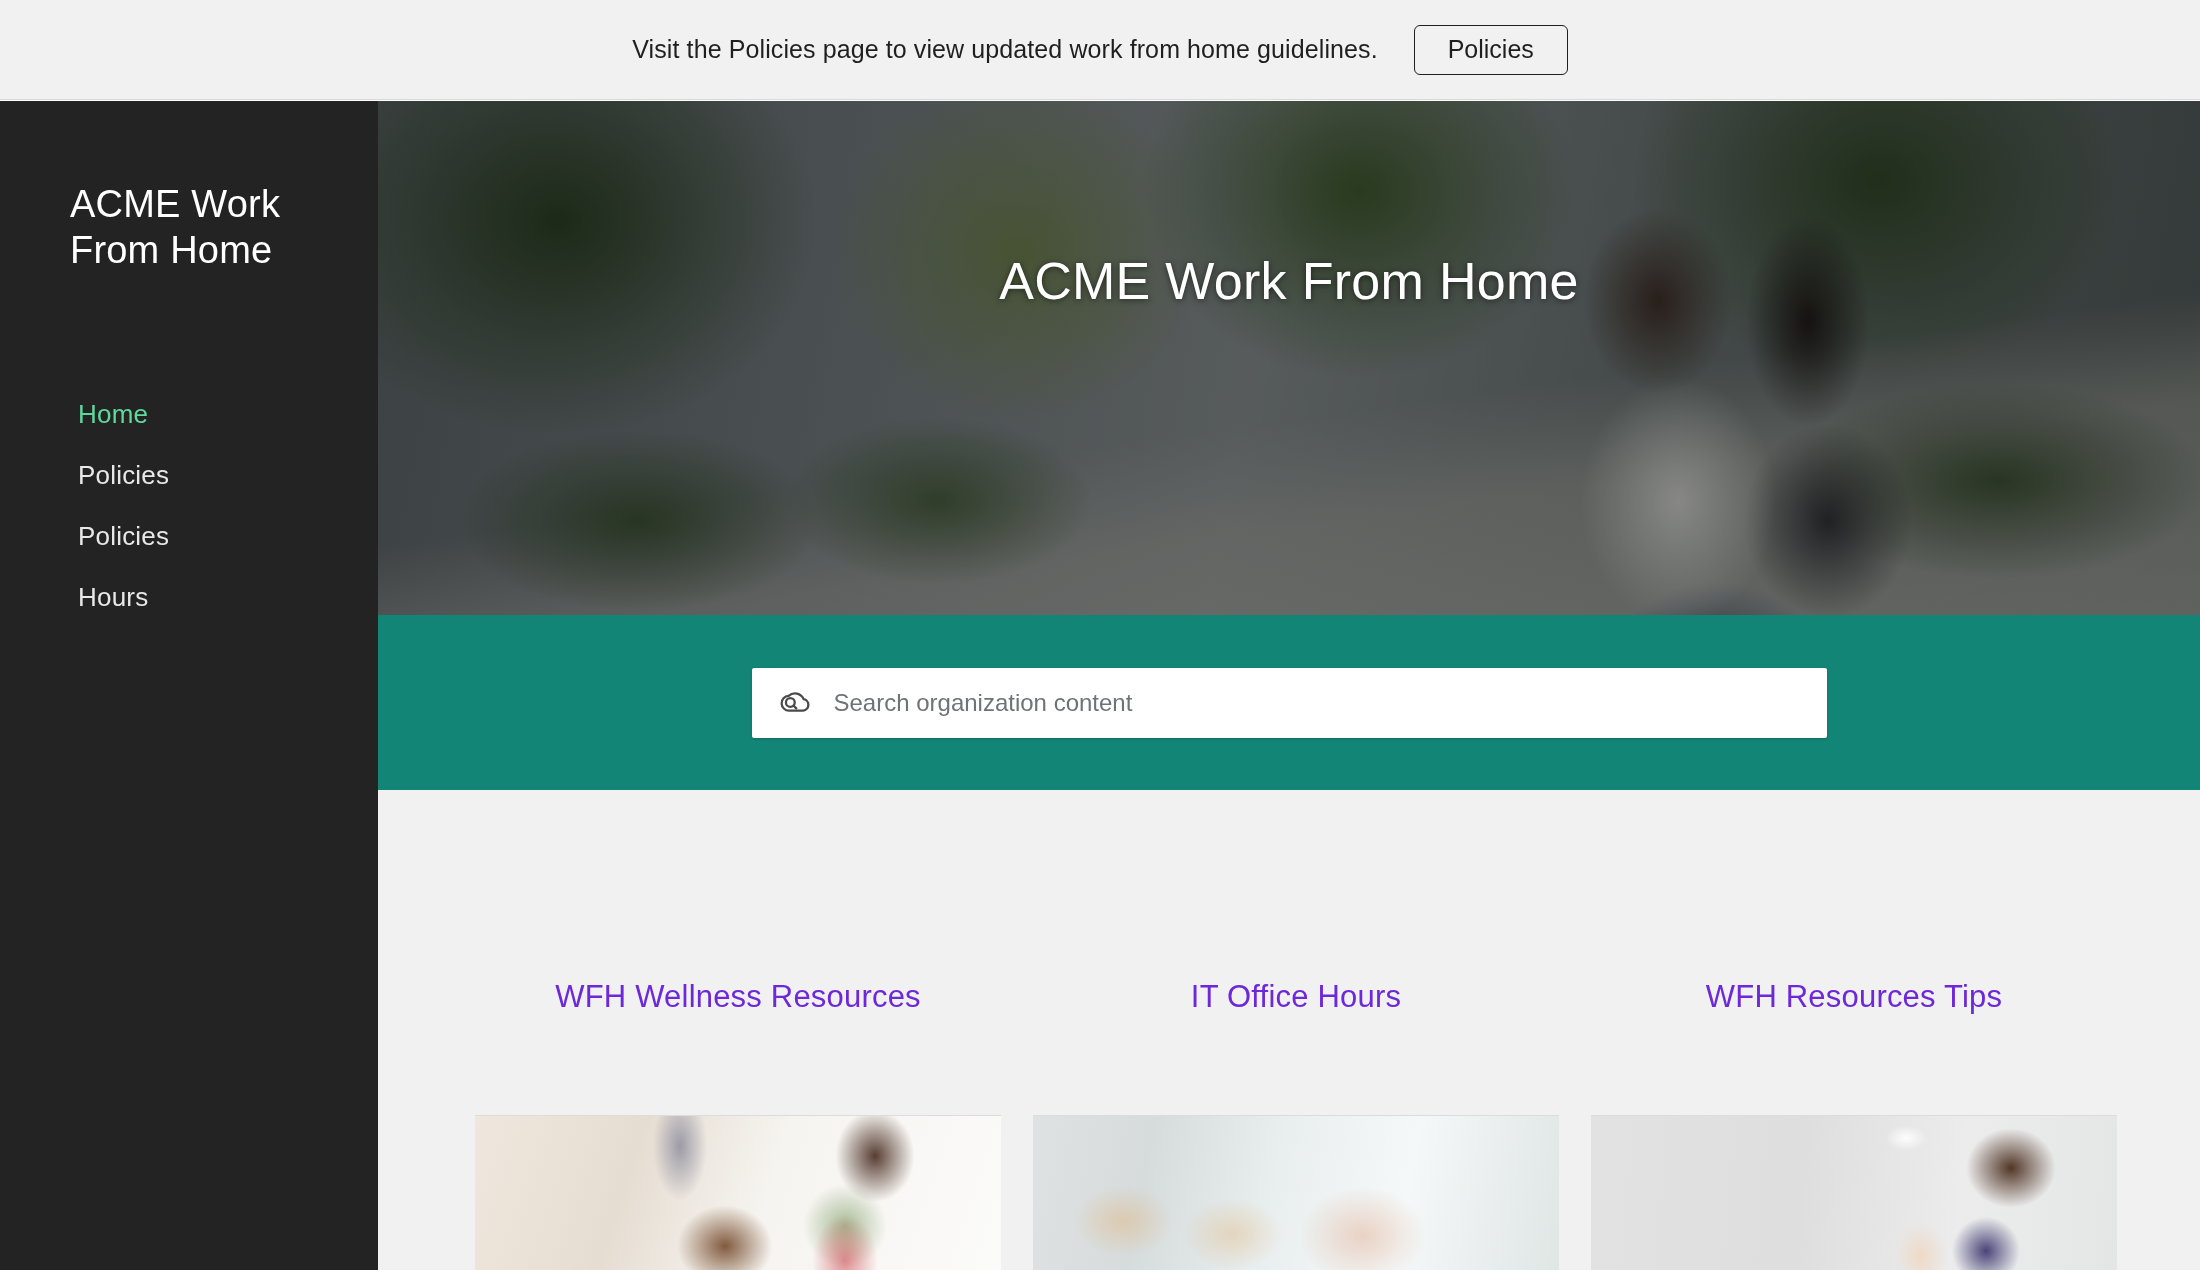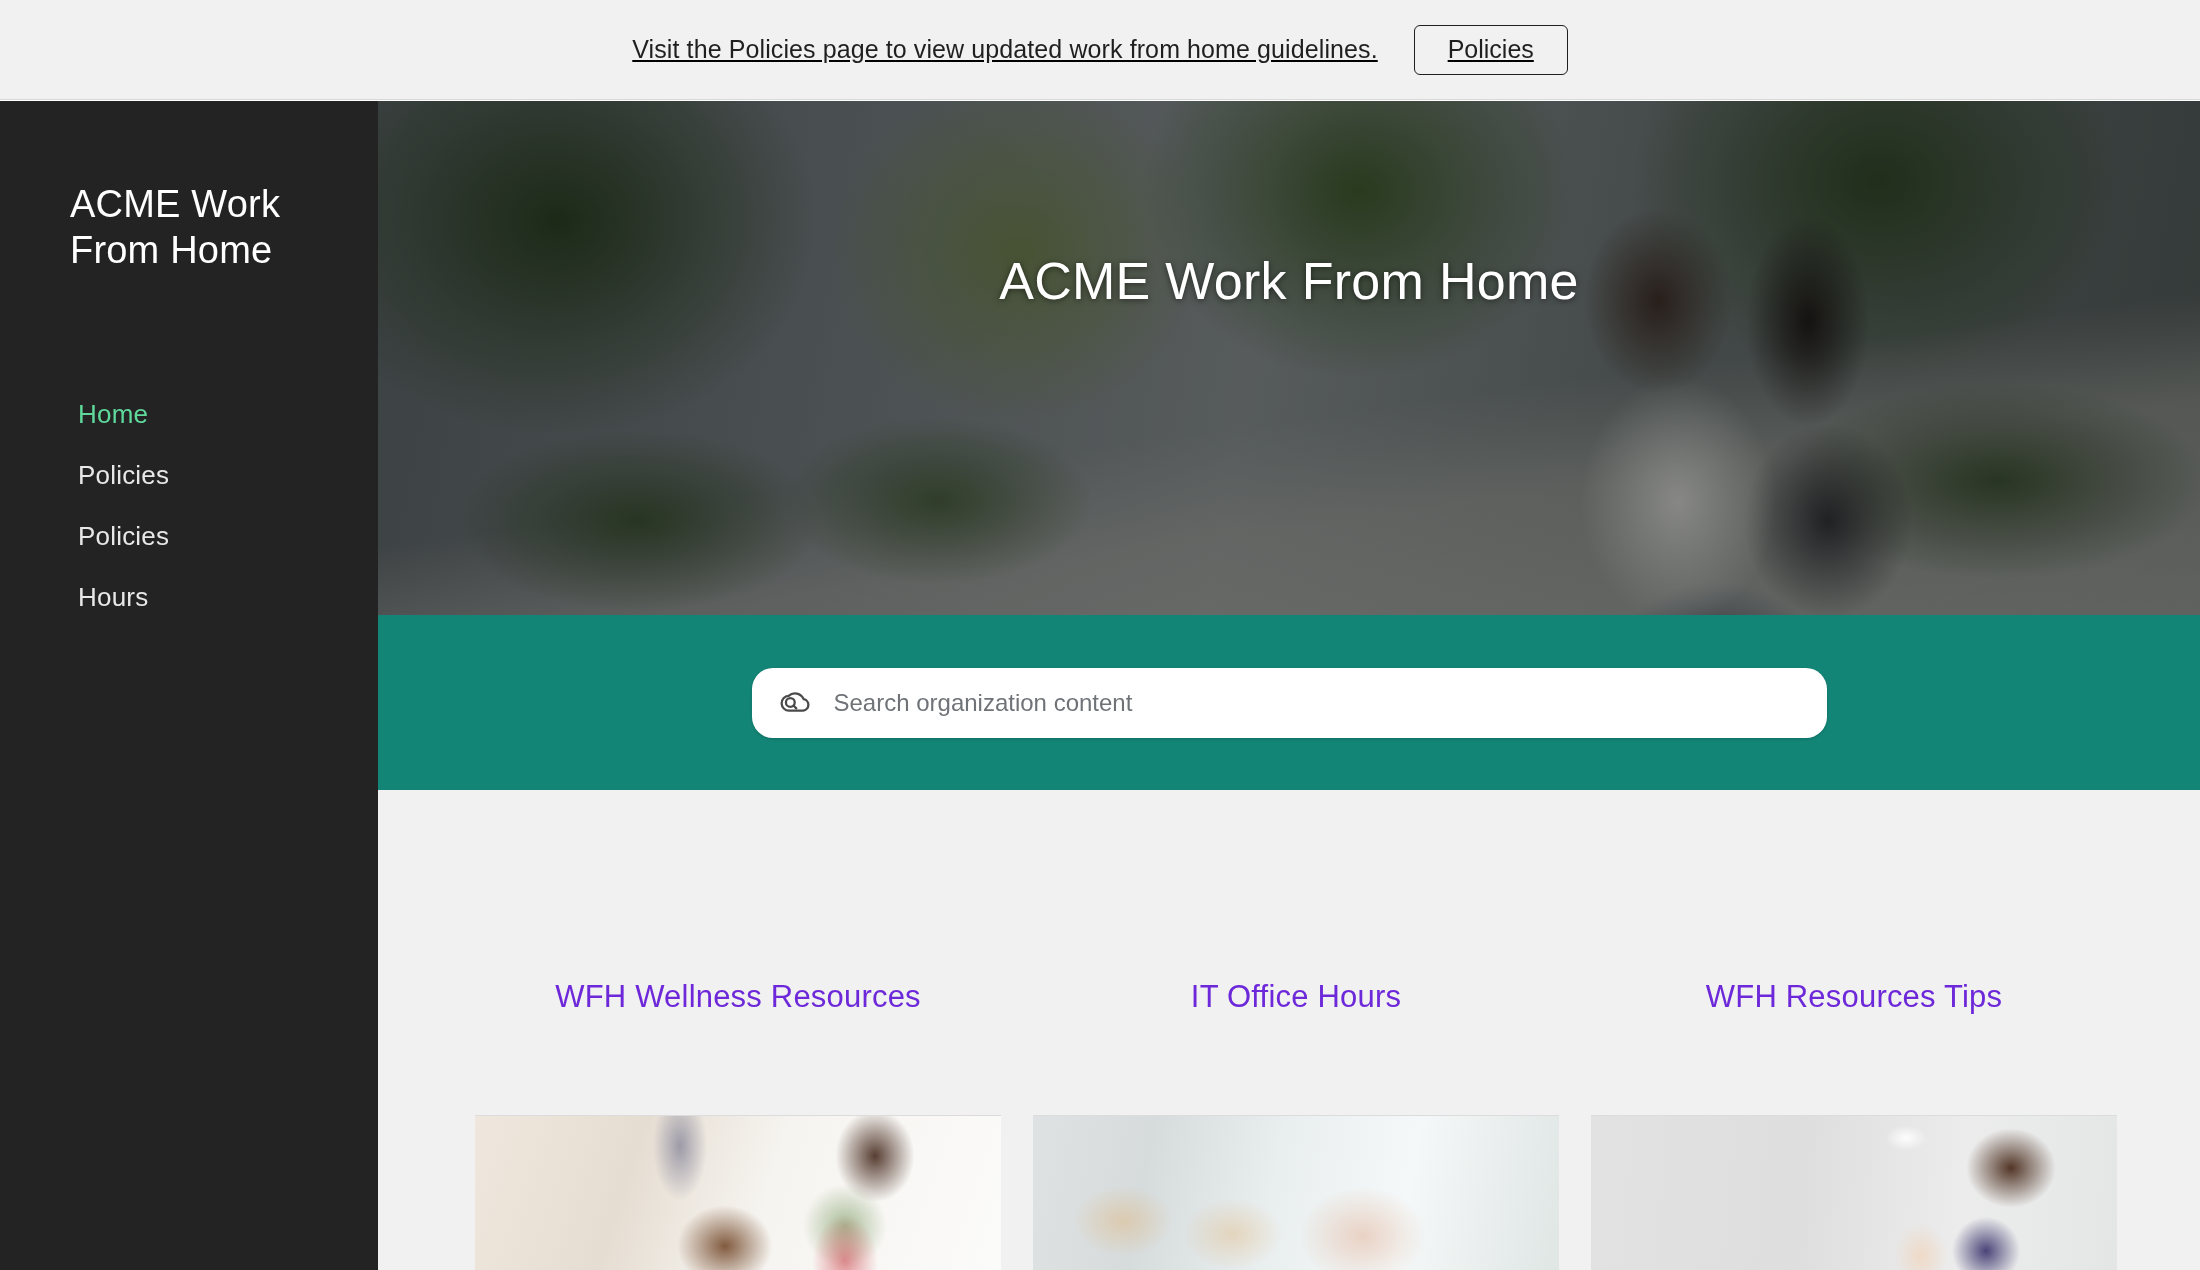--- a/index.html
+++ b/index.html
@@ -11,21 +11,20 @@
   }
 
   
   .banner {
     position: absolute; top: 0; left: 0;
     width: 2200px; height: 100px;
     background: #f1f1f1;
     display: flex; align-items: center; justify-content: center;
     gap: 36px;
     border-bottom: 1px solid #d8d8d8;
-    text-decoration: underline;
   }
   .banner-text {
     font-size: 25px;
     color: #1f1f1f;
     letter-spacing: .1px;
     white-space: nowrap;
   }
   .banner-btn {
     height: 50px;
     min-width: 154px;
@@ -132,21 +131,21 @@
 
   
   .search-band {
     width: 1822px; height: 175px;
     background: #138576;
     display: flex; align-items: center; justify-content: center;
   }
   .search-box {
     width: 1075px; height: 70px;
     background: #ffffff;
-    border-radius: 21px;
+    border-radius: 2px;
     box-shadow: 0 1px 3px rgba(0,0,0,.18);
     display: flex; align-items: center;
     padding: 0 26px;
     gap: 22px;
     cursor: text;
   }
   .cloud-search-icon { width: 34px; height: 34px; flex: 0 0 auto; display: block; }
   .search-input {
     border: none; outline: none; background: transparent;
     font-size: 24px;

